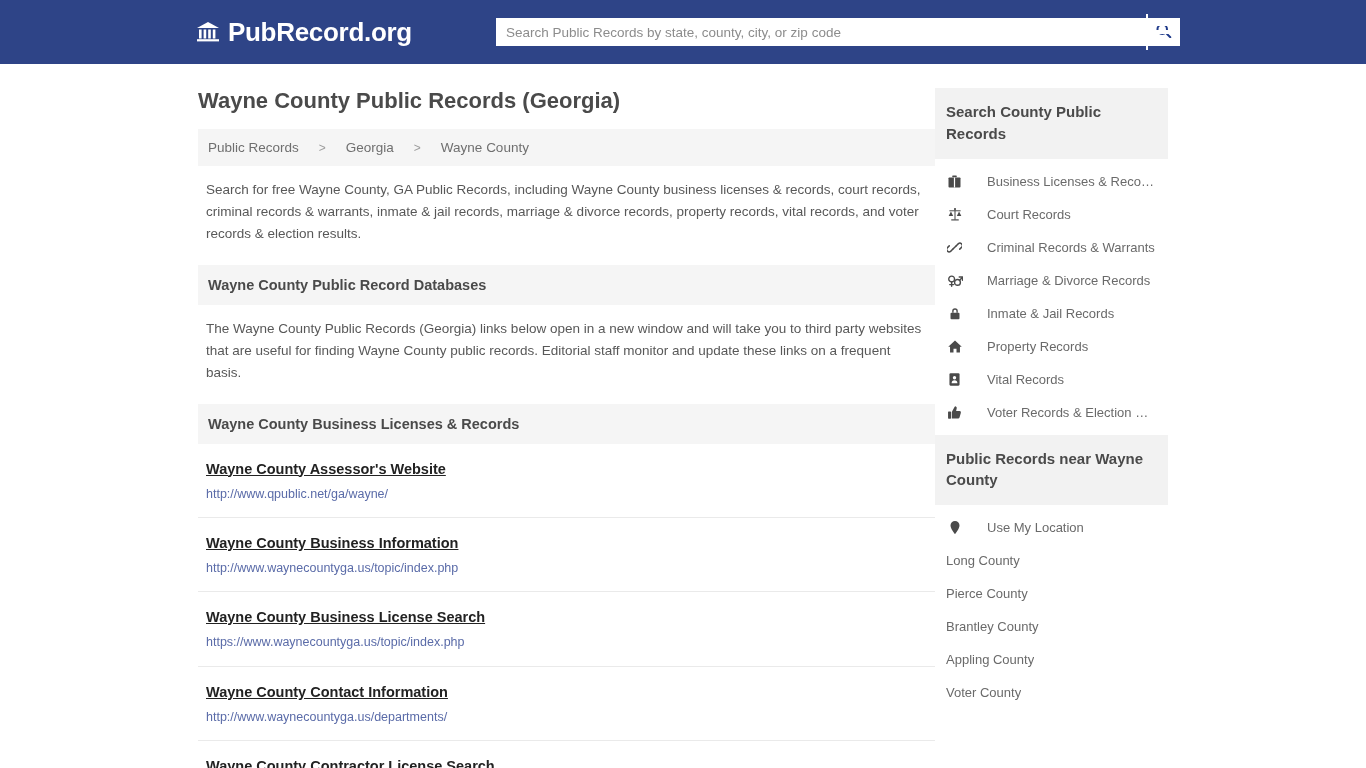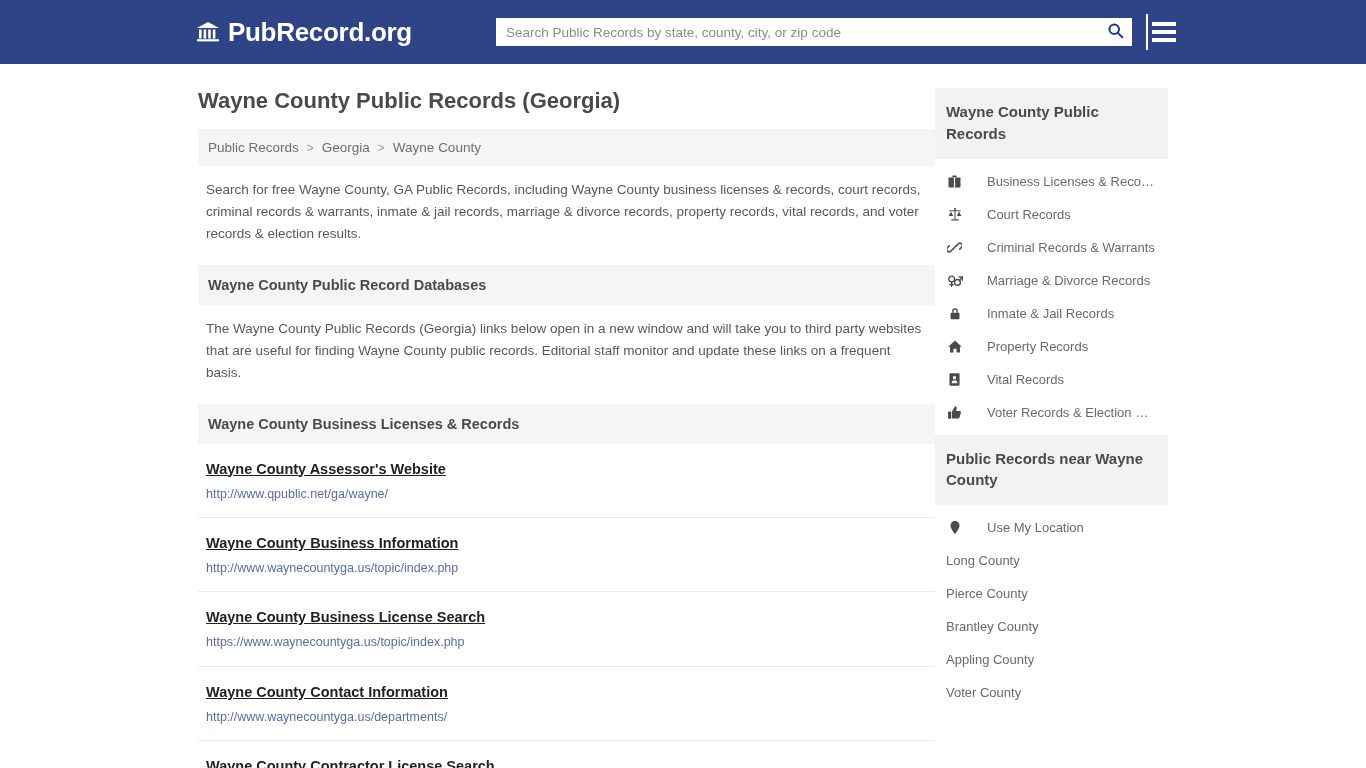--- a/index.html
+++ b/index.html
@@ -32,21 +32,21 @@
     color: #ffffff;
     font-size: 26px;
     font-weight: bold;
     letter-spacing: -0.3px;
     white-space: nowrap;
   }
   .search-wrap {
     position: absolute;
     left: 496px;
     top: 18px;
-    width: 636px;
+    width: 684px;
     height: 28px;
     background: #ffffff;
     display: flex;
     align-items: center;
   }
   .search-input {
     flex: 1 1 auto;
     border: 0;
     outline: none;
     height: 26px;
@@ -120,21 +120,21 @@
   }
 
   
   .breadcrumb {
     background: #f5f5f5;
     padding: 11px 10px;
     font-size: 13.5px;
     color: #6f6f6f;
     display: flex;
     align-items: center;
-    gap: 8px;
+    gap: 20px;
   }
   .breadcrumb a {
     color: #6f6f6f;
     text-decoration: none;
   }
   .crumb-sep { color: #9d9d9d; font-size: 12px; }
 
   .intro {
     font-size: 13.5px;
     line-height: 1.62;
@@ -301,21 +301,21 @@
           <a class="link-title" href="#">Wayne County Contractor License Search</a>
           
         </div>
       </div>
 
     </div>
 
     <div class="side-col">
 
       <div class="panel">
-        <div class="panel-head">Wayne County Public Records</div>
+        <div class="panel-head">Search County Public Records</div>
         <div class="panel-list">
 
           <a class="panel-item" href="#">
             <span class="ico">
               <svg width="15" height="15" viewBox="0 0 20 20" fill="#4a4a4a" aria-hidden="true">
                 <rect x="7" y="2" width="6" height="2.4" rx="0.6"></rect>
                 <rect x="2" y="4.6" width="16" height="13.4" rx="1.2"></rect>
                 <rect x="9.2" y="4.6" width="1.6" height="13.4" fill="#ffffff"></rect>
               </svg>
             </span>

